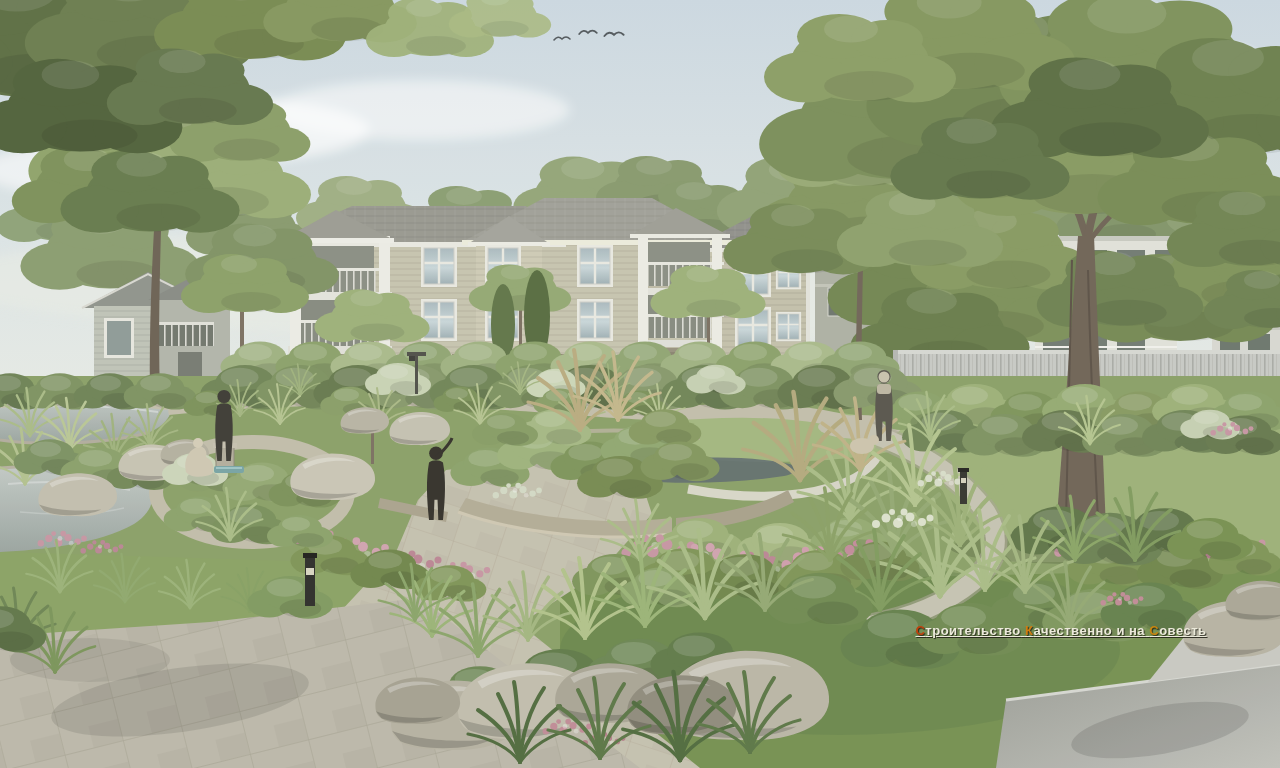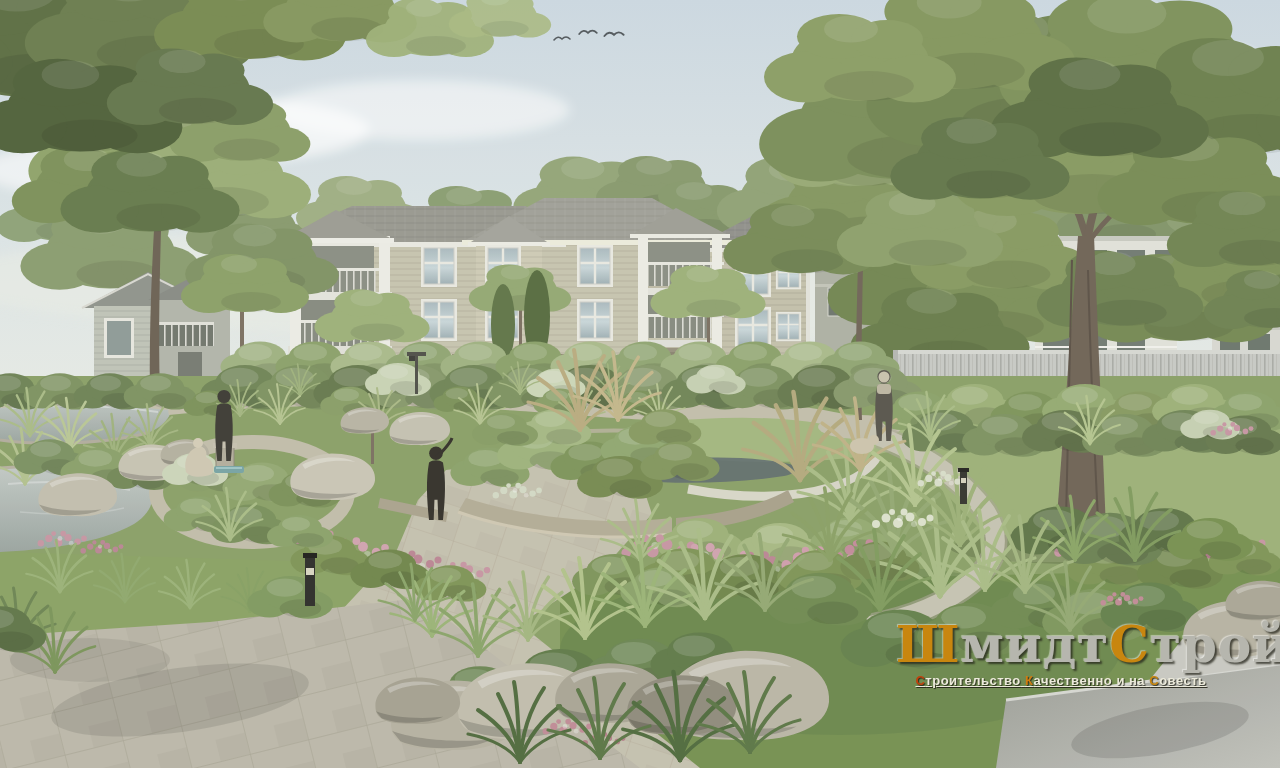--- a/index.html
+++ b/index.html
@@ -691,16 +691,15 @@
   <use href="#canopyS" transform="translate(80,110) scale(1.6)" style="color:#4f6038"></use>
   <use href="#canopyS" transform="translate(190,90) scale(1.3)" style="color:#63754a"></use>
   <use href="#canopyS" transform="translate(430,30)" style="color:#9db077" opacity=".95"></use>
   <use href="#canopyS" transform="translate(500,16) scale(.8)" style="color:#a8b980" opacity=".9"></use>
 </g>
 
 <rect x="0" y="0" width="1280" height="768" fill="#d8ddd2" opacity=".05"></rect>
 </svg>
 
 <div class="watermark">
-  <div class="wm-title"><i class="g">Ш</i><i>мидт</i><i class="g">С</i><i>трой</i></div>
   <div class="wm-tagline"><span><i class="r">С</i><i>троительство</i></span> <span><i class="a">К</i><i>ачественно и на</i></span> <span><i class="g2">С</i><i>овесть</i></span></div>
 </div>
 </div>
 
 </body></html>

